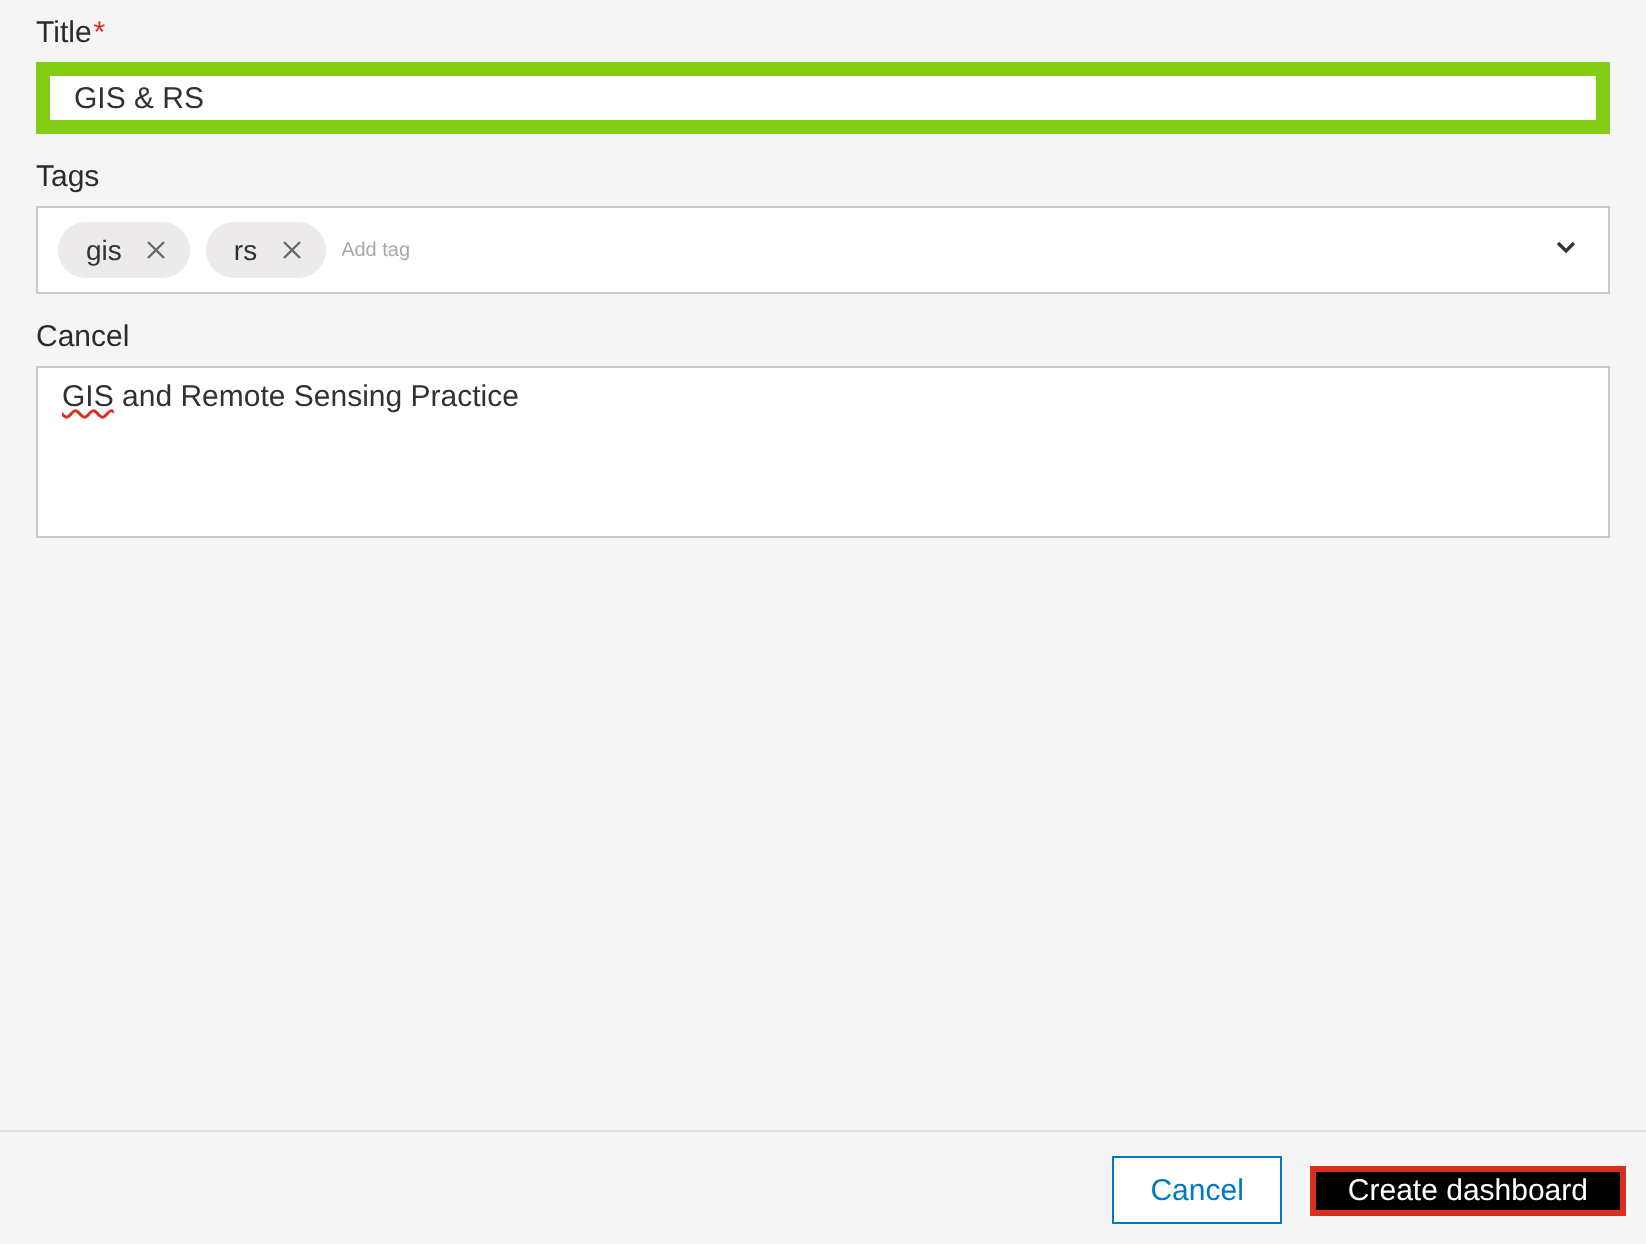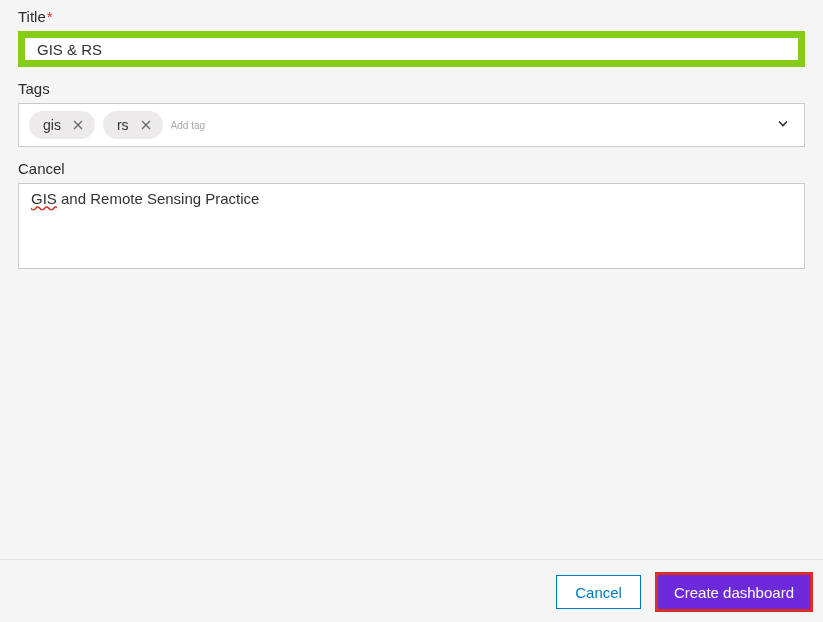--- a/index.html
+++ b/index.html
@@ -145,24 +145,24 @@
     .btn-secondary {
       background: #ffffff;
       color: #0079c1;
       border-color: #0079c1;
     }
     .btn-primary-wrap {
       border: 3px solid #d83020;
       display: inline-flex;
     }
     .btn-primary {
-      background: #6d28d9;
+      background: #000000;
       color: #ffffff;
       border: none;
-      height: 34px;
+      height: 19px;
       padding: 0 16px;
     }
   </style>
 </head>
 <body>
 
 <div class="form-area">
 
   <div class="field-group">
     <label class="field-label">

